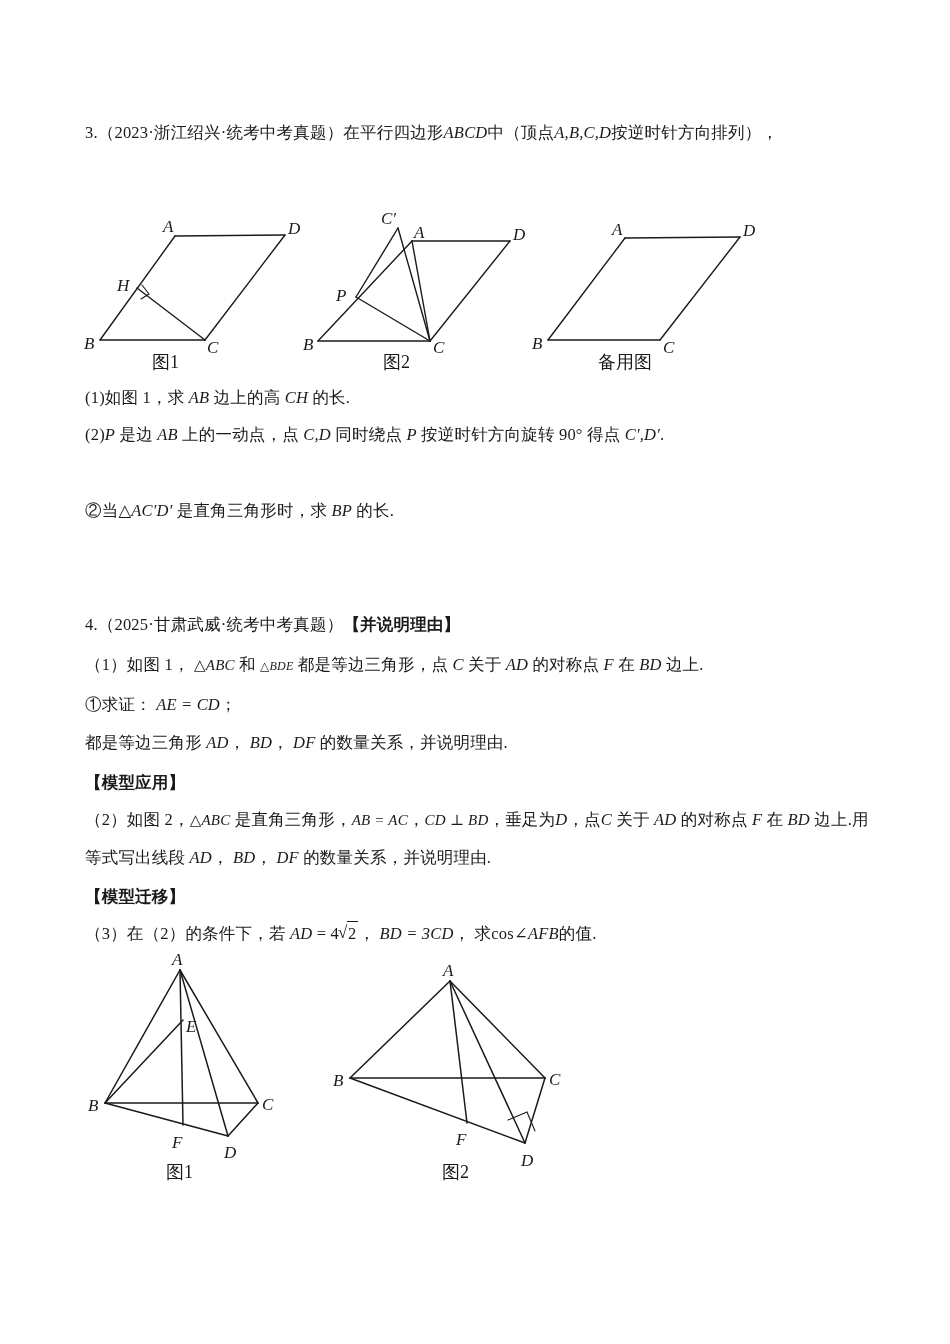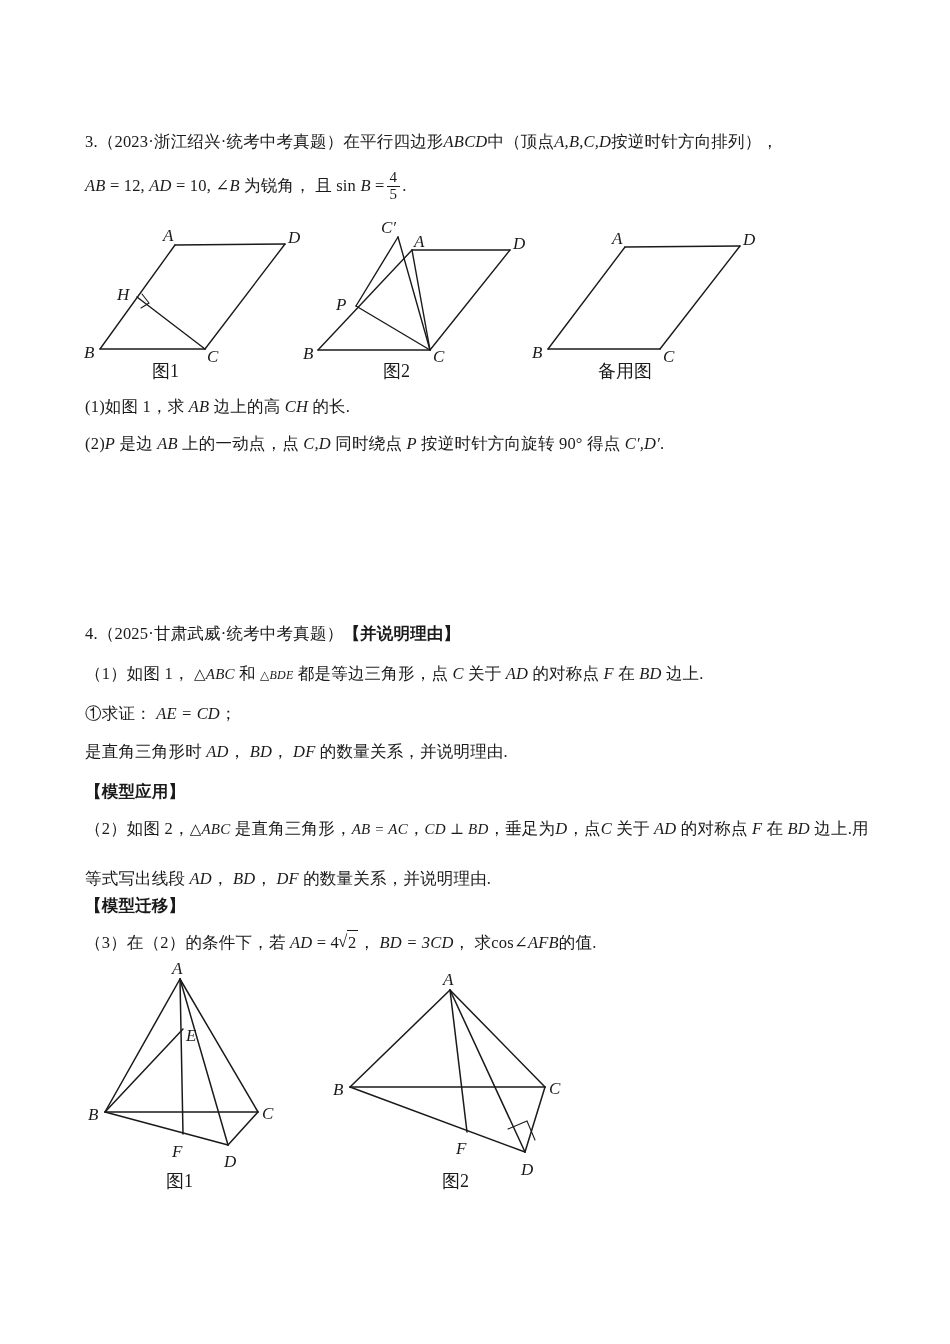--- a/index.html
+++ b/index.html
@@ -10,21 +10,21 @@
   body {
     width: 950px;
     height: 1344px;
     font-family: "Liberation Serif", "DejaVu Serif", serif;
     color: #1a1a1a;
     position: relative;
     overflow: hidden;
   }
   .page {
     position: absolute;
-    left: 0; top: 12px;
+    left: 0; top: 3px;
     width: 950px;
     height: 1007px;
   }
   .txt {
     position: absolute;
     font-size: 16.5px;
     line-height: 1.5;
     white-space: nowrap;
     letter-spacing: 0.2px;
   }
@@ -75,31 +75,20 @@
 </style>
 </head>
 <body>
 
 <div class="page">
 
   <div class="txt" style="left:85px; top:118px;">
     <span>3.（2023·浙江绍兴·统考中考真题）在平行四边形</span><span class="mi">ABCD</span><span>中（顶点</span><span class="mi">A,B,C,D</span><span>按逆时针方向排列），</span>
   </div>
 
-  <div class="txt" style="left:85px; top:158px;">
-    <span class="mi">AB</span>
-    <span>= 12,</span>
-    <span class="mi">AD</span>
-    <span>= 10,</span>
-    <span class="mi">∠B</span>
-    <span>为锐角，</span>
-    <span>且</span>
-    <span>sin&nbsp;<span class="mi">B</span></span>
-    <span>=</span><span class="frac"><span class="num">4</span><span class="den">5</span></span><span>.</span>
-  </div>
 
   <div class="figwrap" style="left:0px; top:0px;">
     <svg width="330" height="370" viewBox="0 0 330 370">
       <g stroke="#1a1a1a" stroke-width="1.4" fill="none" stroke-linecap="round">
         <path d="M175 233 L285 232"></path>
         <path d="M285 232 L205 337"></path>
         <path d="M205 337 L100 337"></path>
         <path d="M100 337 L175 233"></path>
         <path d="M137 285 L205 337"></path>
         <path d="M142 282 L149 291 L141 296" stroke-width="1.1"></path>
@@ -153,44 +142,47 @@
 
   <div class="txt" style="left:85px; top:383px;">
     <span>(1)如图 1，求 </span><span class="mi">AB</span><span> 边上的高 </span><span class="mi">CH</span><span> 的长.</span>
   </div>
 
   <div class="txt" style="left:85px; top:420px;">
     <span>(2)</span><span class="mi">P</span><span> 是边 </span><span class="mi">AB</span><span> 上的一动点，点 </span><span class="mi">C,D</span><span> 同时绕点 </span><span class="mi">P</span><span> 按逆时针方向旋转 90° 得点 </span><span class="mi">C′,D′</span><span>.</span>
   </div>
 
 
+  <div class="txt" style="left:85px; top:496px;">
+    <span>②当△</span><span class="mi">AC′D′</span><span> 是直角三角形时，求 </span><span class="mi">BP</span><span> 的长.</span>
+  </div>
 
   <div class="txt" style="left:85px; top:610px;">
     <span>4.（2025·甘肃武威·统考中考真题）</span><span class="bold">【并说明理由】</span>
   </div>
 
   <div class="txt" style="left:85px; top:650px;">
     <span>（1）如图 1， </span><span class="mi" style="font-size:15px">△ABC</span><span> 和 </span><span class="mi" style="font-size:12px">△BDE</span><span> 都是等边三角形，点 </span><span class="mi">C</span><span> 关于 </span><span class="mi">AD</span><span> 的对称点 </span><span class="mi">F</span><span> 在 </span><span class="mi">BD</span><span> 边上.</span>
   </div>
 
   <div class="txt" style="left:85px; top:690px;">
     <span>①求证： </span><span class="mi">AE = CD</span><span>；</span>
   </div>
 
   <div class="txt" style="left:85px; top:728px;">
-    <span>是直角三角形时 </span><span class="mi">AD</span><span>， </span><span class="mi">BD</span><span>， </span><span class="mi">DF</span><span> 的数量关系，并说明理由.</span>
+    <span>都是等边三角形 </span><span class="mi">AD</span><span>， </span><span class="mi">BD</span><span>， </span><span class="mi">DF</span><span> 的数量关系，并说明理由.</span>
   </div>
 
   <div class="txt bold" style="left:85px; top:768px;">【模型应用】</div>
 
   <div class="txt" style="left:85px; top:805px;">
     <span>（2）如图 2，</span><span class="mi" style="font-size:15px">△ABC</span><span> 是直角三角形，</span><span class="mi" style="font-size:15px">AB = AC</span><span>，</span><span class="mi" style="font-size:15px">CD ⊥ BD</span><span>，垂足为</span><span class="mi">D</span><span>，点</span><span class="mi">C</span><span> 关于 </span><span class="mi">AD</span><span> 的对称点 </span><span class="mi">F</span><span> 在 </span><span class="mi">BD</span><span> 边上.用</span>
   </div>
 
-  <div class="txt" style="left:85px; top:843px;margin-top:12px;">
+  <div class="txt" style="left:85px; top:843px;">
     <span>等式写出线段 </span><span class="mi">AD</span><span>， </span><span class="mi">BD</span><span>， </span><span class="mi">DF</span><span> 的数量关系，并说明理由.</span>
   </div>
 
   <div class="txt bold" style="left:85px; top:882px;">【模型迁移】</div>
 
   <div class="txt" style="left:85px; top:918px;">
     <span>（3）在（2）的条件下，若 </span><span class="mi">AD</span>
     <span>= 4</span><span class="sqrt"><span class="rad">2</span></span><span>， </span><span class="mi">BD = 3CD</span><span>， 求</span><span>cos<span class="mi">∠AFB</span></span><span>的值.</span>
   </div>
 

